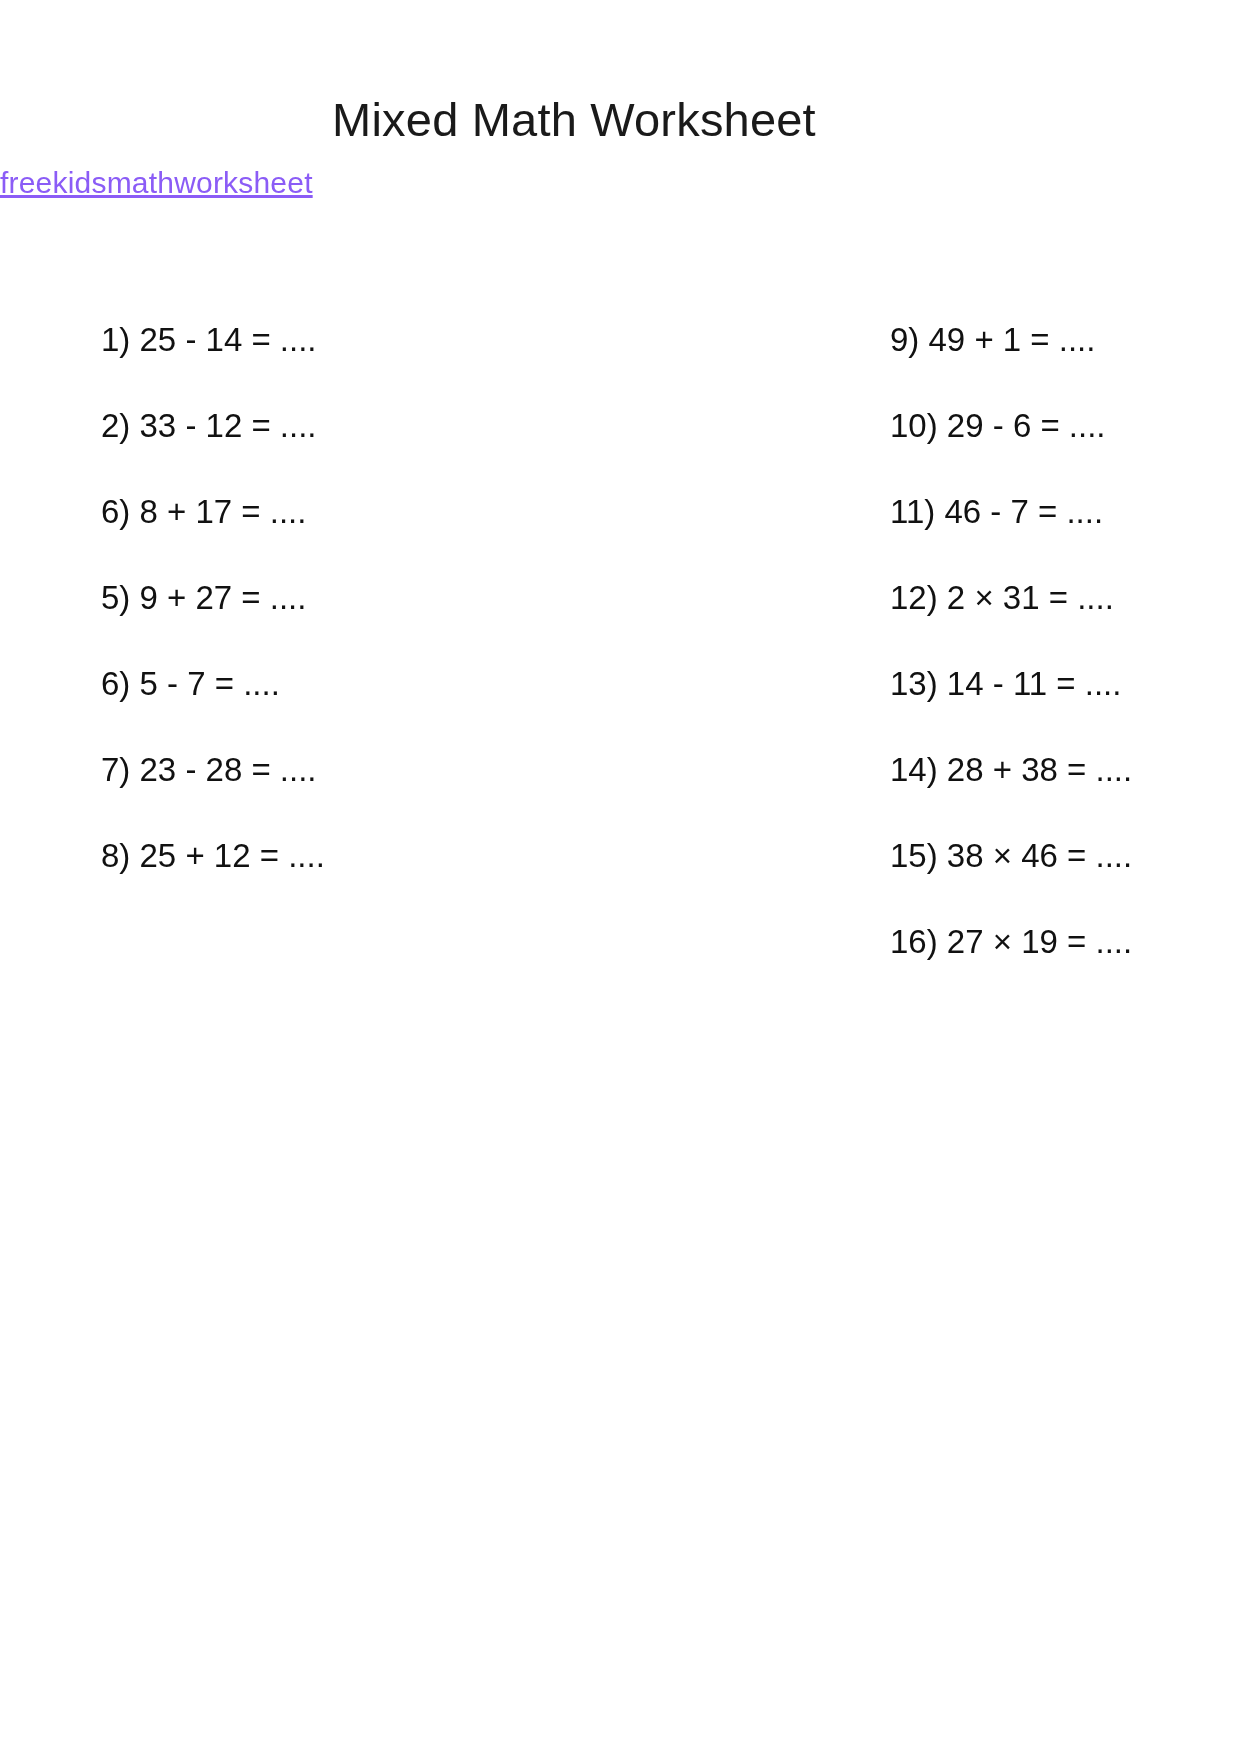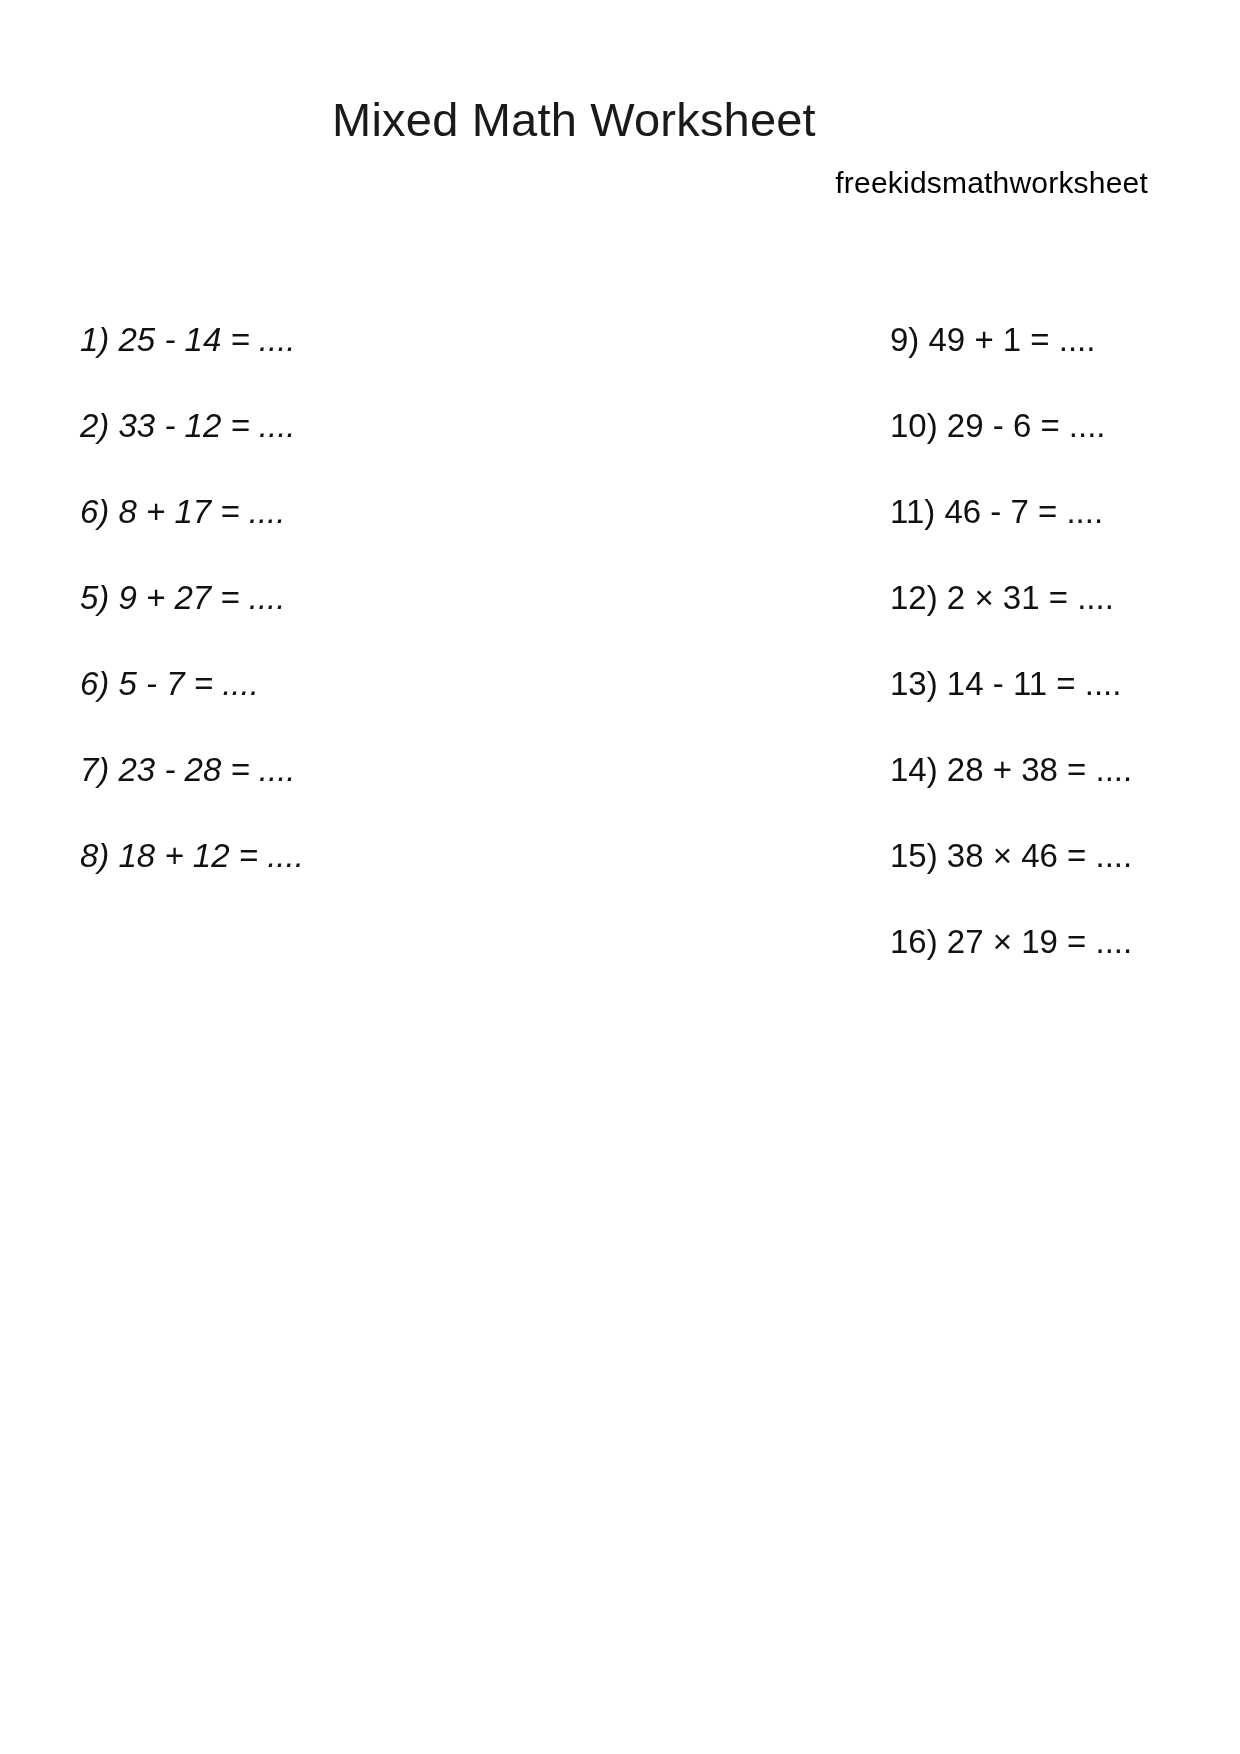--- a/index.html
+++ b/index.html
@@ -25,43 +25,43 @@
   .title {
     text-align: center;
     font-size: 47px;
     font-weight: normal;
     color: #1a1a1a;
     margin: 0;
     padding-top: 92px;
     letter-spacing: 0.2px;
   }
   .subtitle {
-    text-align: right;
+    text-align: left;
     font-size: 30px;
-    color: #000000;
+    color: #8b5cf6;
     margin: 0;
     padding-top: 19px;
     letter-spacing: 0.2px;
+    text-decoration: underline;
   }
   .problems {
     margin-top: 96px;
     display: flex;
     flex-direction: row;
     align-items: flex-start;
     justify-content: flex-start;
   }
   .col {
     display: flex;
     flex-direction: column;
   }
   .col-left {
     width: 445px;
-    padding-left: 80px;
+    padding-left: 101px;
     box-sizing: border-box;
-    font-style: italic;
   }
   .col-right {
     width: 445px;
     padding-left: 445px;
     box-sizing: border-box;
   }
   .problem {
     font-size: 33px;
     line-height: 1;
     color: #111111;
@@ -81,21 +81,21 @@
 
   <div class="problems">
 
     <div class="col col-left">
       <div class="problem">1) 25 - 14 = ....</div>
       <div class="problem">2) 33 - 12 = ....</div>
       <div class="problem">6) 8 + 17 = ....</div>
       <div class="problem">5) 9 + 27 = ....</div>
       <div class="problem">6) 5 - 7 = ....</div>
       <div class="problem">7) 23 - 28 = ....</div>
-      <div class="problem">8) 18 + 12 = ....</div>
+      <div class="problem">8) 25 + 12 = ....</div>
     </div>
 
     <div class="col col-right">
       <div class="problem">9) 49 + 1 = ....</div>
       <div class="problem">10) 29 - 6 = ....</div>
       <div class="problem">11) 46 - 7 = ....</div>
       <div class="problem">12) 2 × 31 = ....</div>
       <div class="problem">13) 14 - 11 = ....</div>
       <div class="problem">14) 28 + 38 = ....</div>
       <div class="problem">15) 38 × 46 = ....</div>

